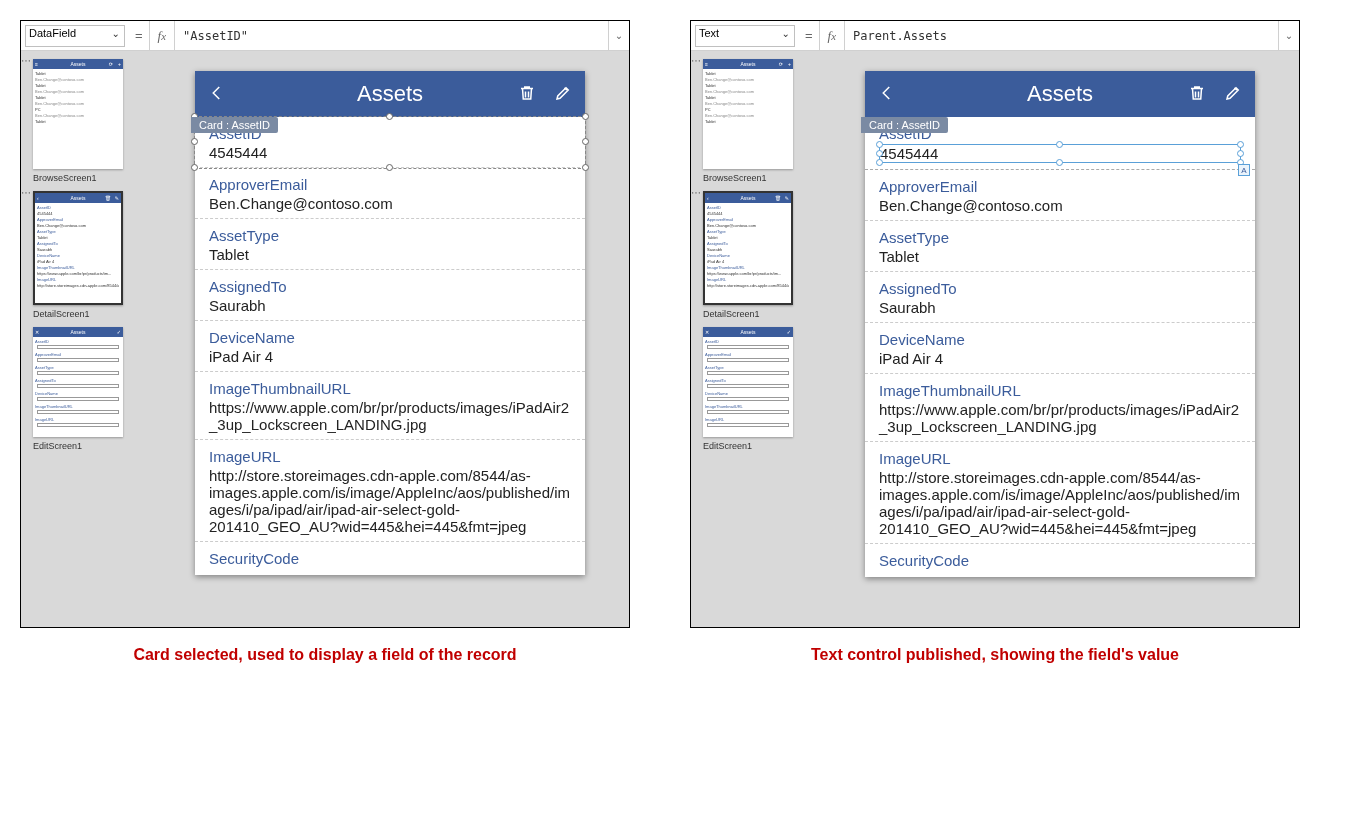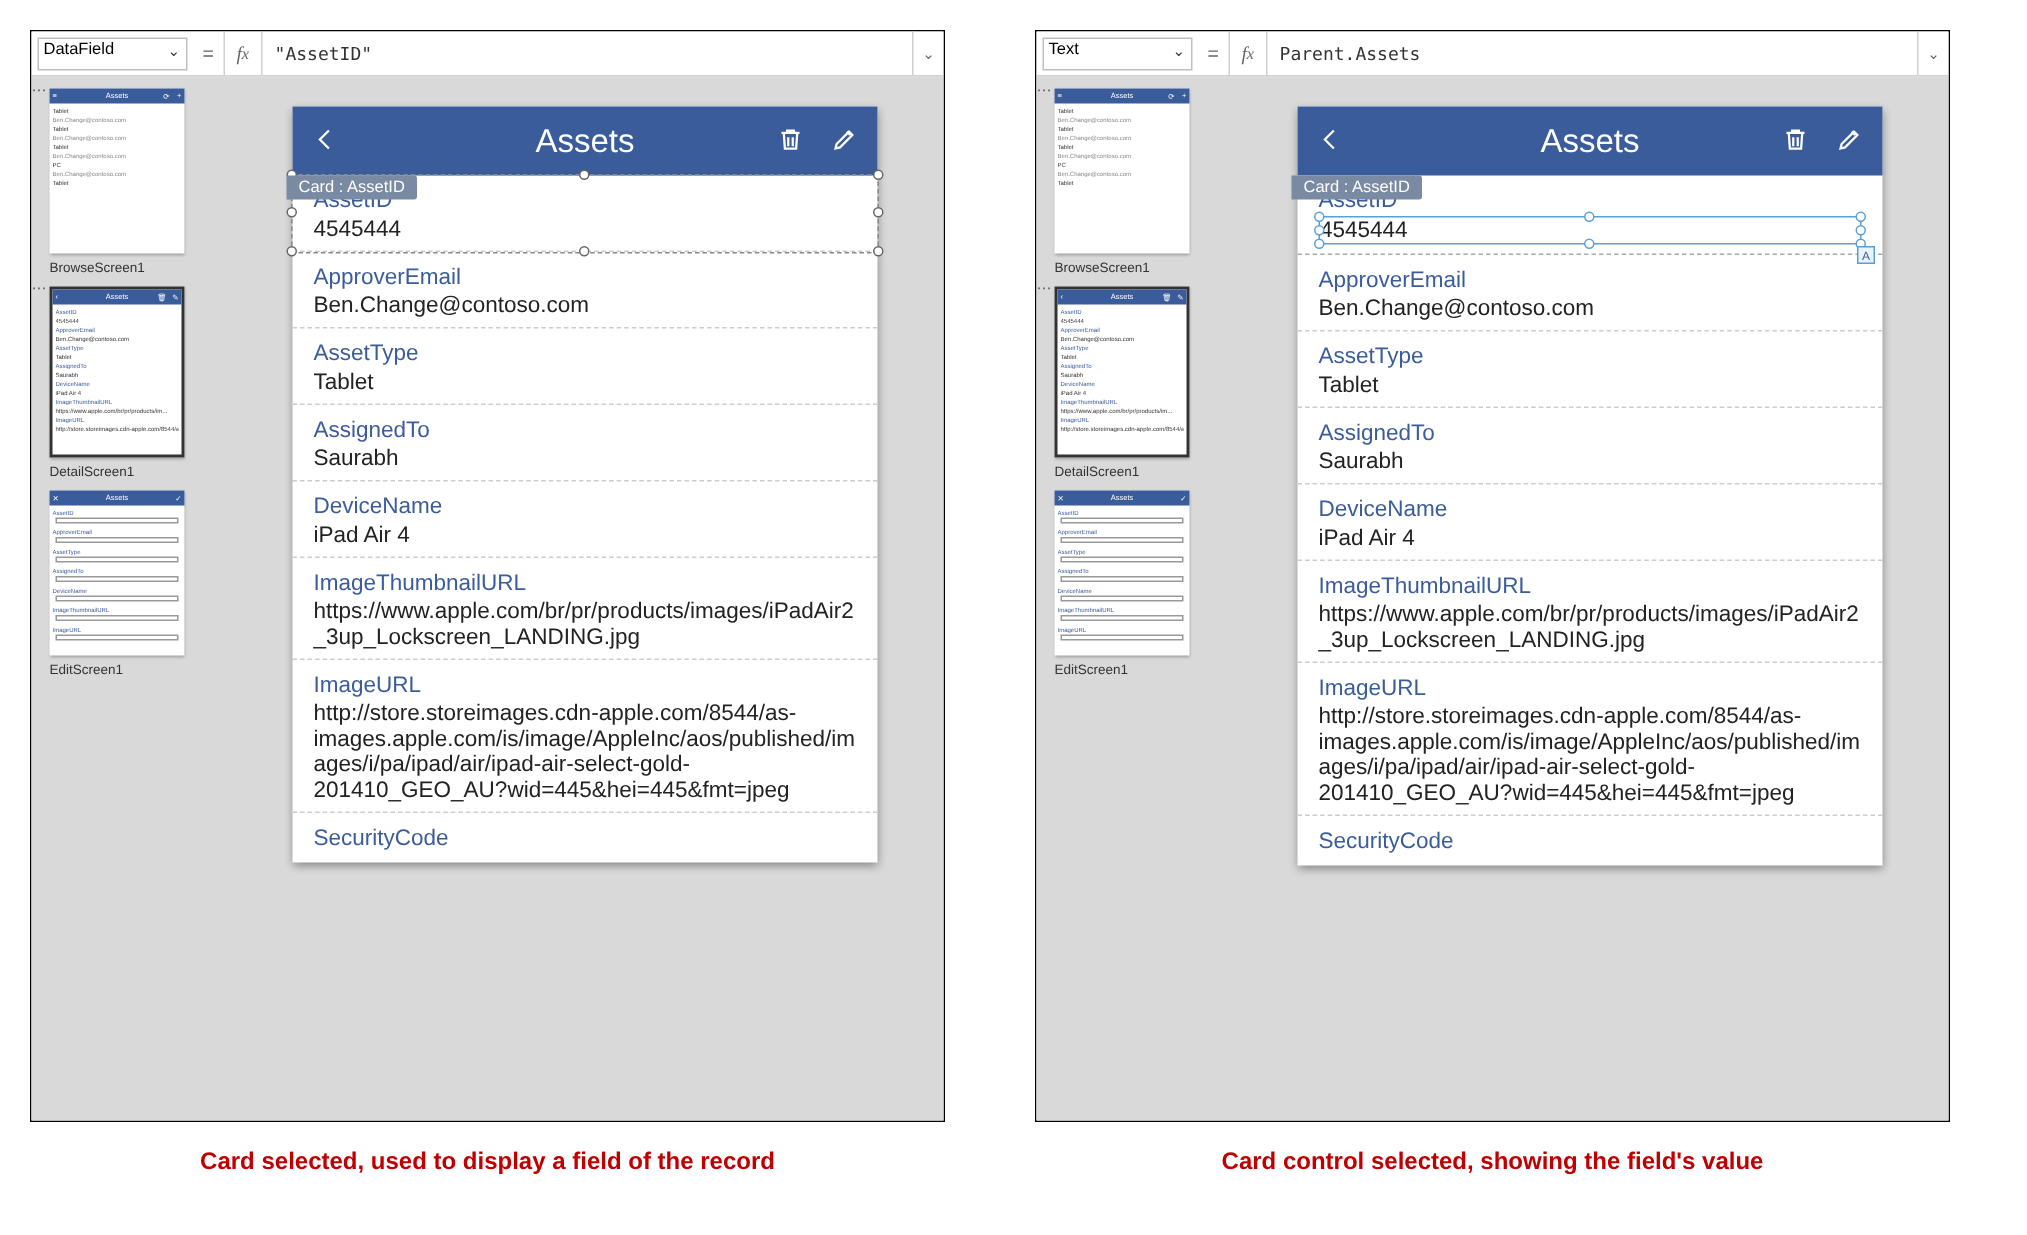--- a/index.html
+++ b/index.html
@@ -9,21 +9,21 @@
     width: 1351px;
     height: 823px;
     display: flex;
     gap: 60px;
     padding: 20px;
   }
   .panel-wrap { width: 610px; }
   .panel {
     border: 1px solid #000;
     width: 610px;
-    height: 728px;
+    height: 608px;
     background: #f0f0f0;
     display: flex;
     flex-direction: column;
   }
   .caption {
     color: #c00000;
     font-weight: bold;
     font-size: 16px;
     text-align: center;
     margin-top: 18px;
@@ -544,14 +544,14 @@
               <div class="card-value">http://store.storeimages.cdn-apple.com/8544/as-images.apple.com/is/image/AppleInc/aos/published/images/i/pa/ipad/air/ipad-air-select-gold-201410_GEO_AU?wid=445&amp;hei=445&amp;fmt=jpeg</div>
             </div>
             <div class="card">
               <div class="card-label">SecurityCode</div>
             </div>
           </div>
         </div>
       </div>
     </div>
   </div>
-  <div class="caption">Card control selected, showing the field's value</div>
+  <div class="caption">Text control published, showing the field's value</div>
 </div>
 
 </body></html>

